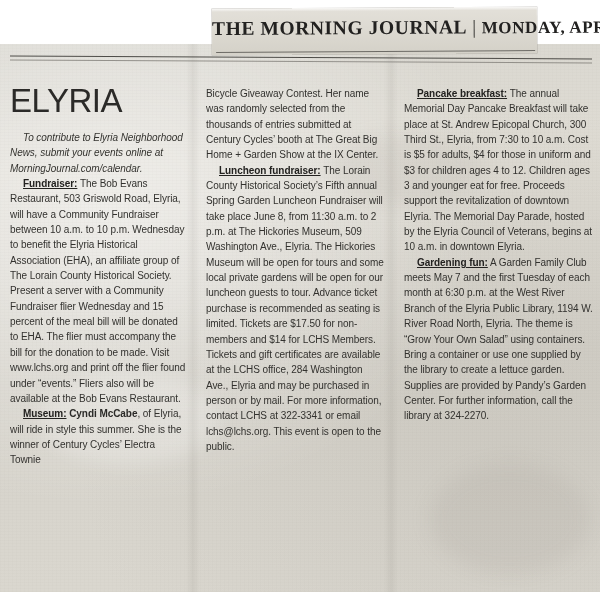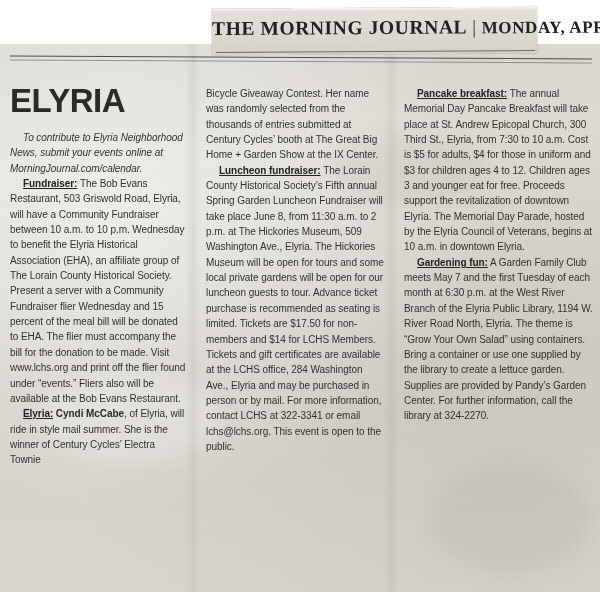--- a/index.html
+++ b/index.html
@@ -115,21 +115,21 @@
     position: absolute; left: 0; top: 4px; width: 100%; height: 1px;
     background: #7a7771; opacity: .75;
   }
 
   
   .section-head {
     position: absolute;
     left: 10px;
     top: 84px;
     font-family: "Liberation Sans", sans-serif;
-    font-weight: bold;
+    font-weight: normal;
     font-size: 33px;
     letter-spacing: -0.5px;
     color: #2b2a28;
     line-height: 1;
   }
 
   
   .columns {
     position: absolute;
     left: 10px;
@@ -212,21 +212,21 @@
     <div class="r2"></div>
   </div>
 
   <div class="section-head">ELYRIA</div>
 
   <div class="columns">
 
     <div class="col c1">
       <p class="para"><span class="intro">To contribute to Elyria Neighborhood News, submit your events online at MorningJournal.com/calendar.</span></p>
       <p class="para"><span class="lead">Fundraiser:</span><span> The Bob Evans Restaurant, 503 Griswold Road, Elyria, will have a Community Fundraiser between 10 a.m. to 10 p.m. Wednesday to benefit the Elyria Historical Association (EHA), an affiliate group of The Lorain County Historical Society. Present a server with a Community Fundraiser flier Wednesday and 15 percent of the meal bill will be donated to EHA. The flier must accompany the bill for the donation to be made. Visit www.lchs.org and print off the flier found under “events.” Fliers also will be available at the Bob Evans Restaurant.</span></p>
-      <p class="para"><span class="lead">Elyria:</span><span class="semi"> Cyndi McCabe</span><span>, of Elyria, will ride in style mail summer. She is the winner of Century Cycles’ Electra Townie</span></p>
+      <p class="para"><span class="lead">Museum:</span><span class="semi"> Cyndi McCabe</span><span>, of Elyria, will ride in style this summer. She is the winner of Century Cycles’ Electra Townie</span></p>
     </div>
 
     <div class="col c2">
       <p class="para cont"><span>Bicycle Giveaway Contest. Her name was randomly selected from the thousands of entries submitted at Century Cycles’ booth at The Great Big Home + Garden Show at the IX Center.</span></p>
       <p class="para"><span class="lead">Luncheon fundraiser:</span><span> The Lorain County Historical Society’s Fifth annual Spring Garden Luncheon Fundraiser will take place June 8, from 11:30 a.m. to 2 p.m. at The Hickories Museum, 509 Washington Ave., Elyria. The Hickories Museum will be open for tours and some local private gardens will be open for our luncheon guests to tour. Advance ticket purchase is recommended as seating is limited. Tickets are $17.50 for non-members and $14 for LCHS Members. Tickets and gift certificates are available at the LCHS office, 284 Washington Ave., Elyria and may be purchased in person or by mail. For more information, contact LCHS at 322-3341 or email lchs@lchs.org. This event is open to the public.</span></p>
     </div>
 
     <div class="col c3">
       <p class="para"><span class="lead">Pancake breakfast:</span><span> The annual Memorial Day Pancake Breakfast will take place at St. Andrew Epicopal Church, 300 Third St., Elyria, from 7:30 to 10 a.m. Cost is $5 for adults, $4 for those in uniform and $3 for children ages 4 to 12. Children ages 3 and younger eat for free. Proceeds support the revitalization of downtown Elyria. The Memorial Day Parade, hosted by the Elyria Council of Veterans, begins at 10 a.m. in downtown Elyria.</span></p>
       <p class="para"><span class="lead">Gardening fun:</span><span> A Garden Family Club meets May 7 and the first Tuesday of each month at 6:30 p.m. at the West River Branch of the Elyria Public Library, 1194 W. River Road North, Elyria. The theme is “Grow Your Own Salad” using containers. Bring a container or use one supplied by the library to create a lettuce garden. Supplies are provided by Pandy’s Garden Center. For further information, call the library at 324-2270.</span></p>

